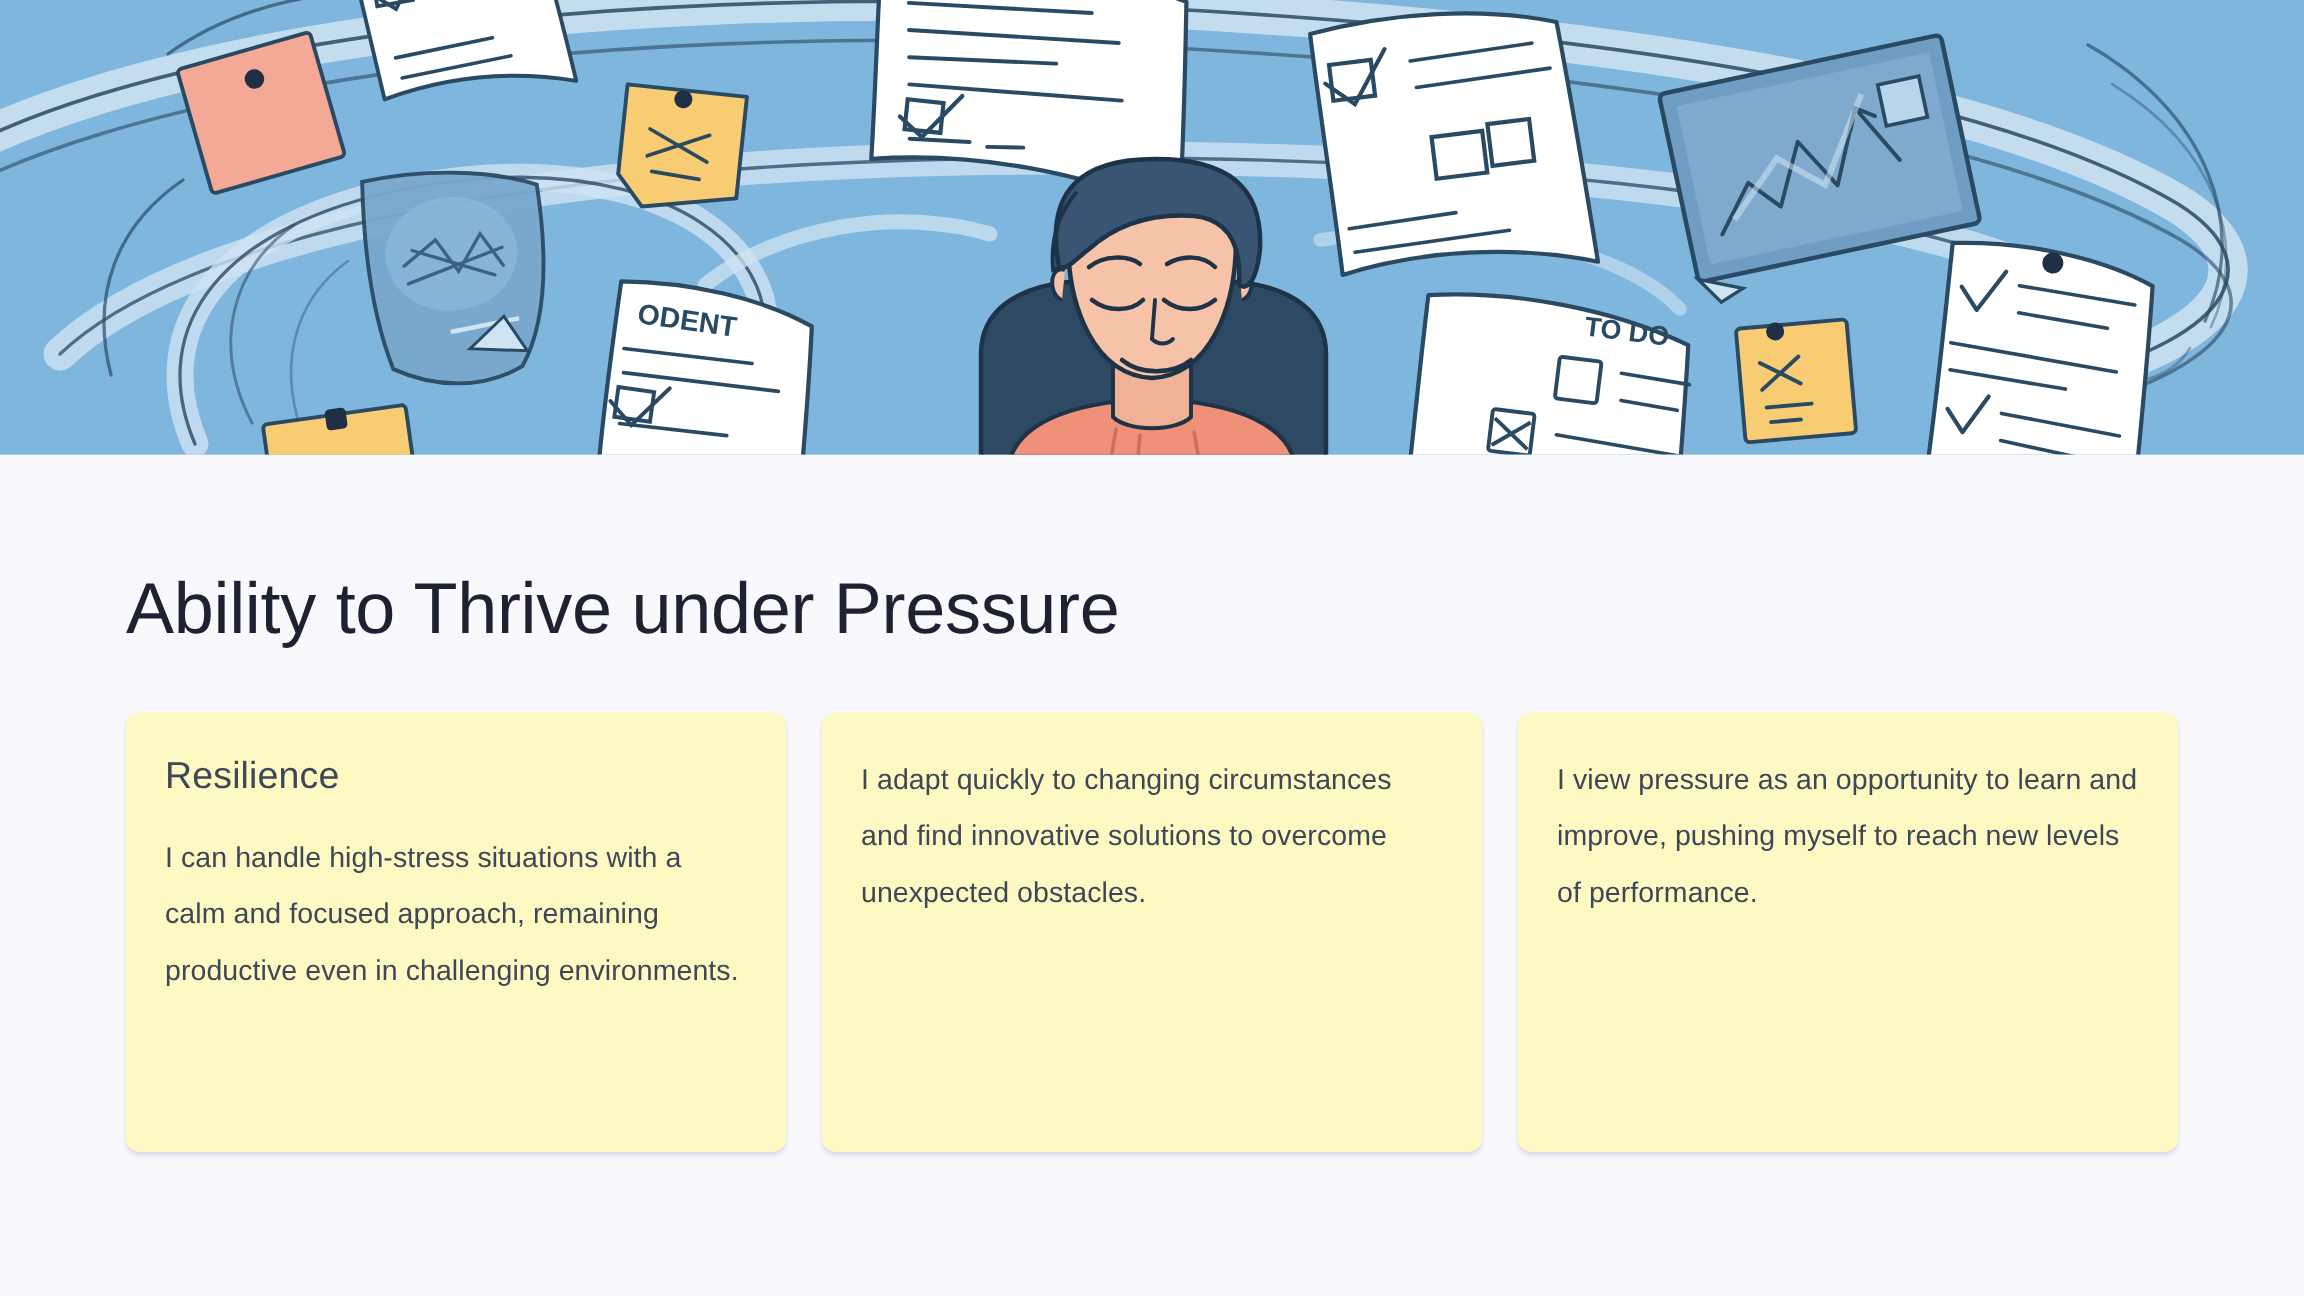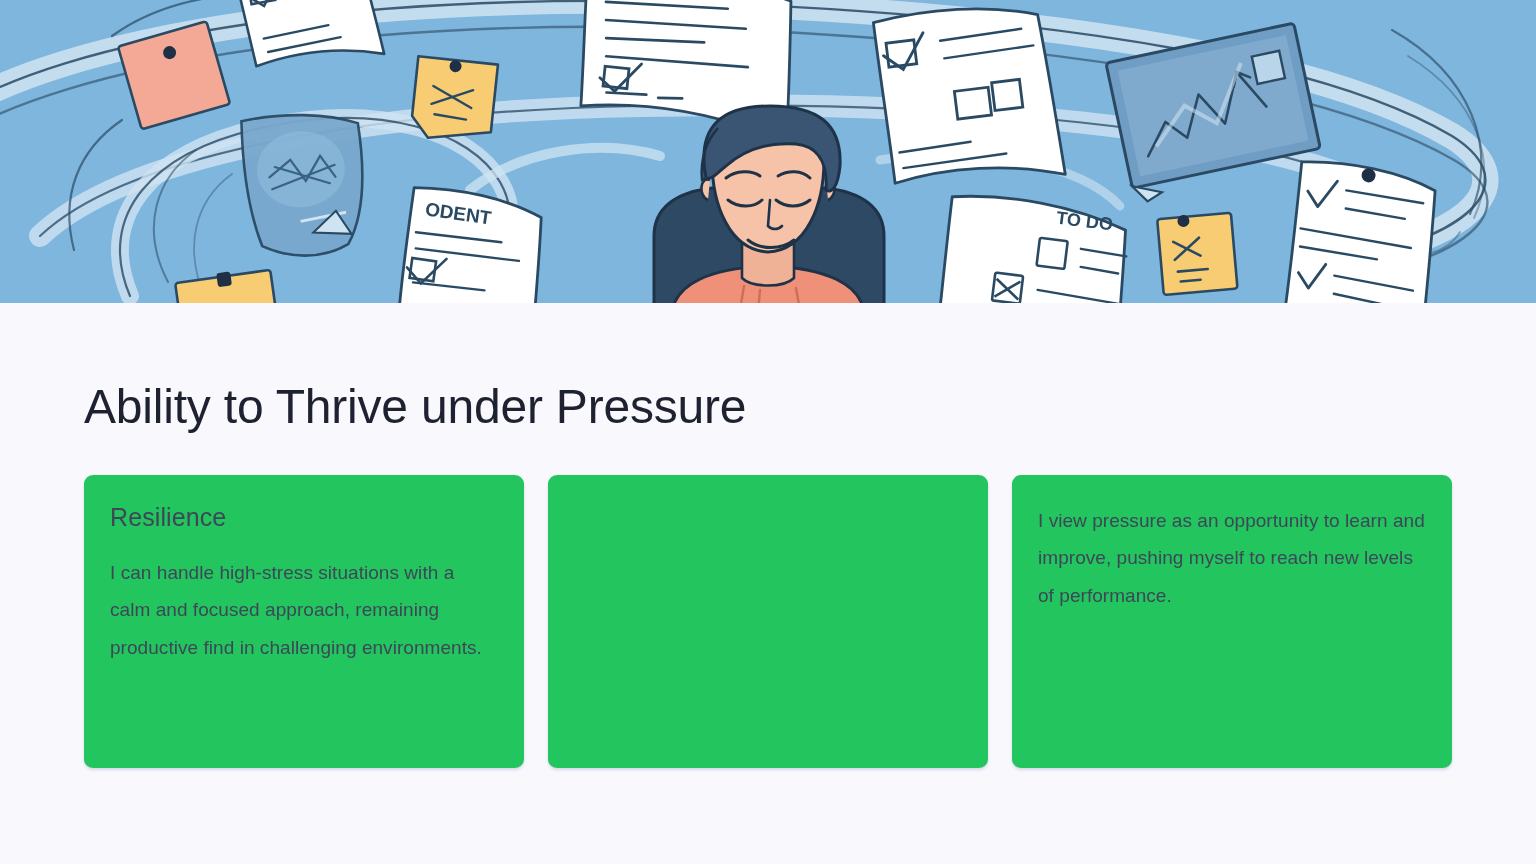--- a/index.html
+++ b/index.html
@@ -51,21 +51,21 @@
 
   .cards {
     display: flex;
     gap: 24px;
     margin-top: 41px;
   }
 
   .card {
     flex: 1 1 0;
     min-width: 0;
-    background: #22c55e;
+    background: #fef9c3;
     border-radius: 9px;
     padding: 27px 26px 30px 26px;
     min-height: 293px;
     box-shadow: 0 2px 3px rgba(90,110,160,0.22);
   }
 
   .card-title {
     font-size: 25px;
     font-weight: 400;
     color: #3e4757;
@@ -318,24 +318,25 @@
   </div>
 
   <div class="content">
 
     <h1 class="page-title">Ability to Thrive under Pressure</h1>
 
     <div class="cards">
 
       <div class="card">
         <div class="card-title">Resilience</div>
-        <div class="card-body">I can handle high-stress situations with a calm and focused approach, remaining productive find in challenging environments.</div>
+        <div class="card-body">I can handle high-stress situations with a calm and focused approach, remaining productive even in challenging environments.</div>
       </div>
 
       <div class="card">
+        <div class="card-body">I adapt quickly to changing circumstances and find innovative solutions to overcome unexpected obstacles.</div>
       </div>
 
       <div class="card">
         <div class="card-body">I view pressure as an opportunity to learn and improve, pushing myself to reach new levels of performance.</div>
       </div>
 
     </div>
   </div>
 
 </div>

